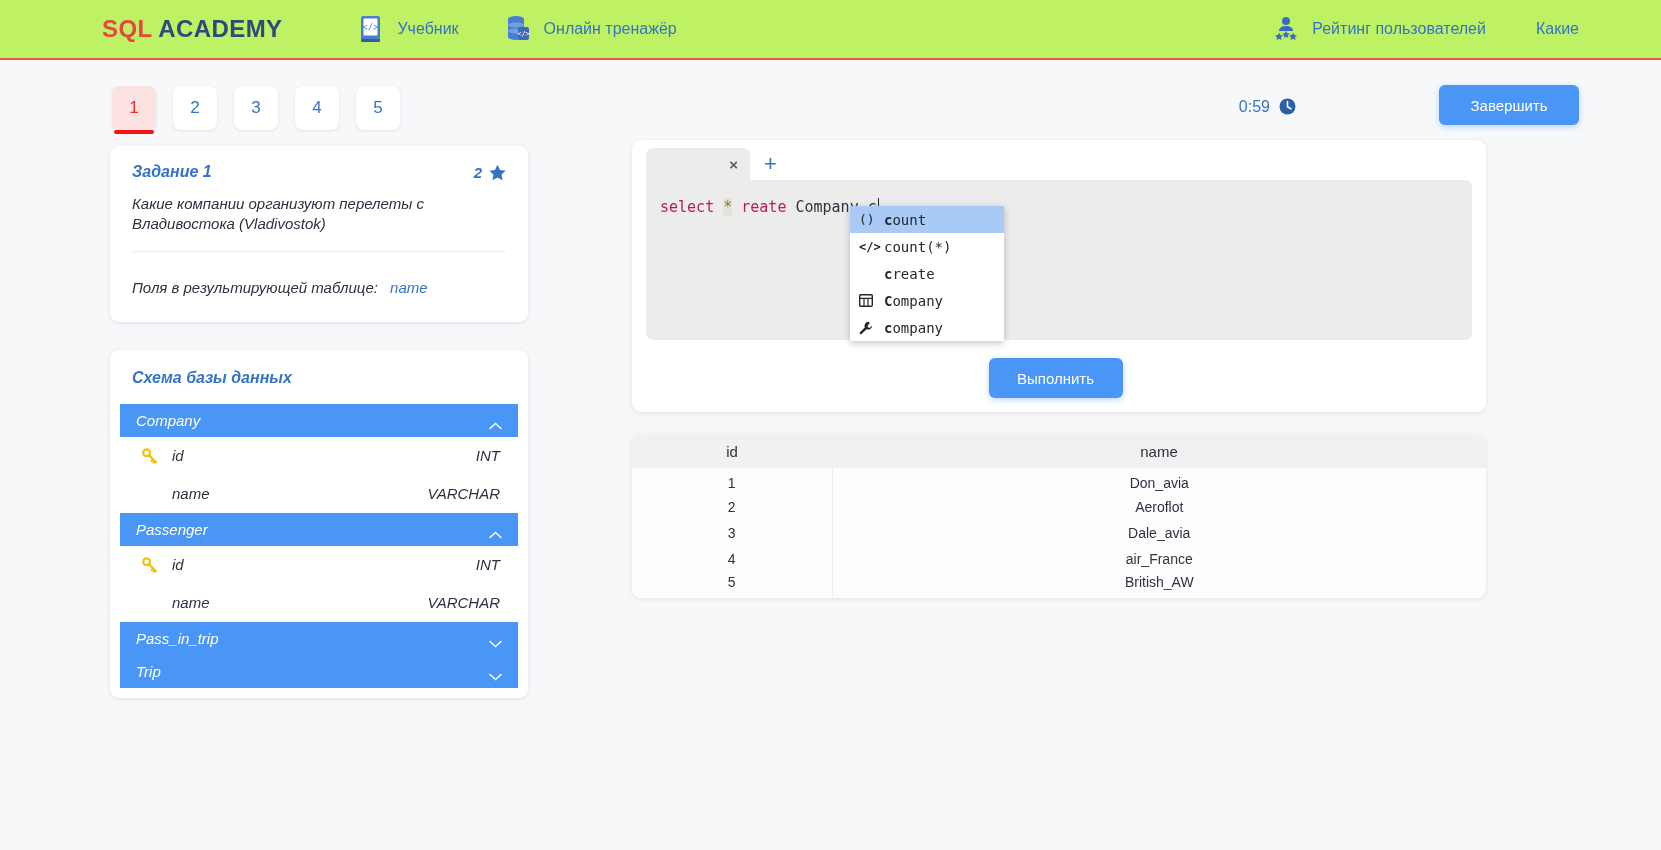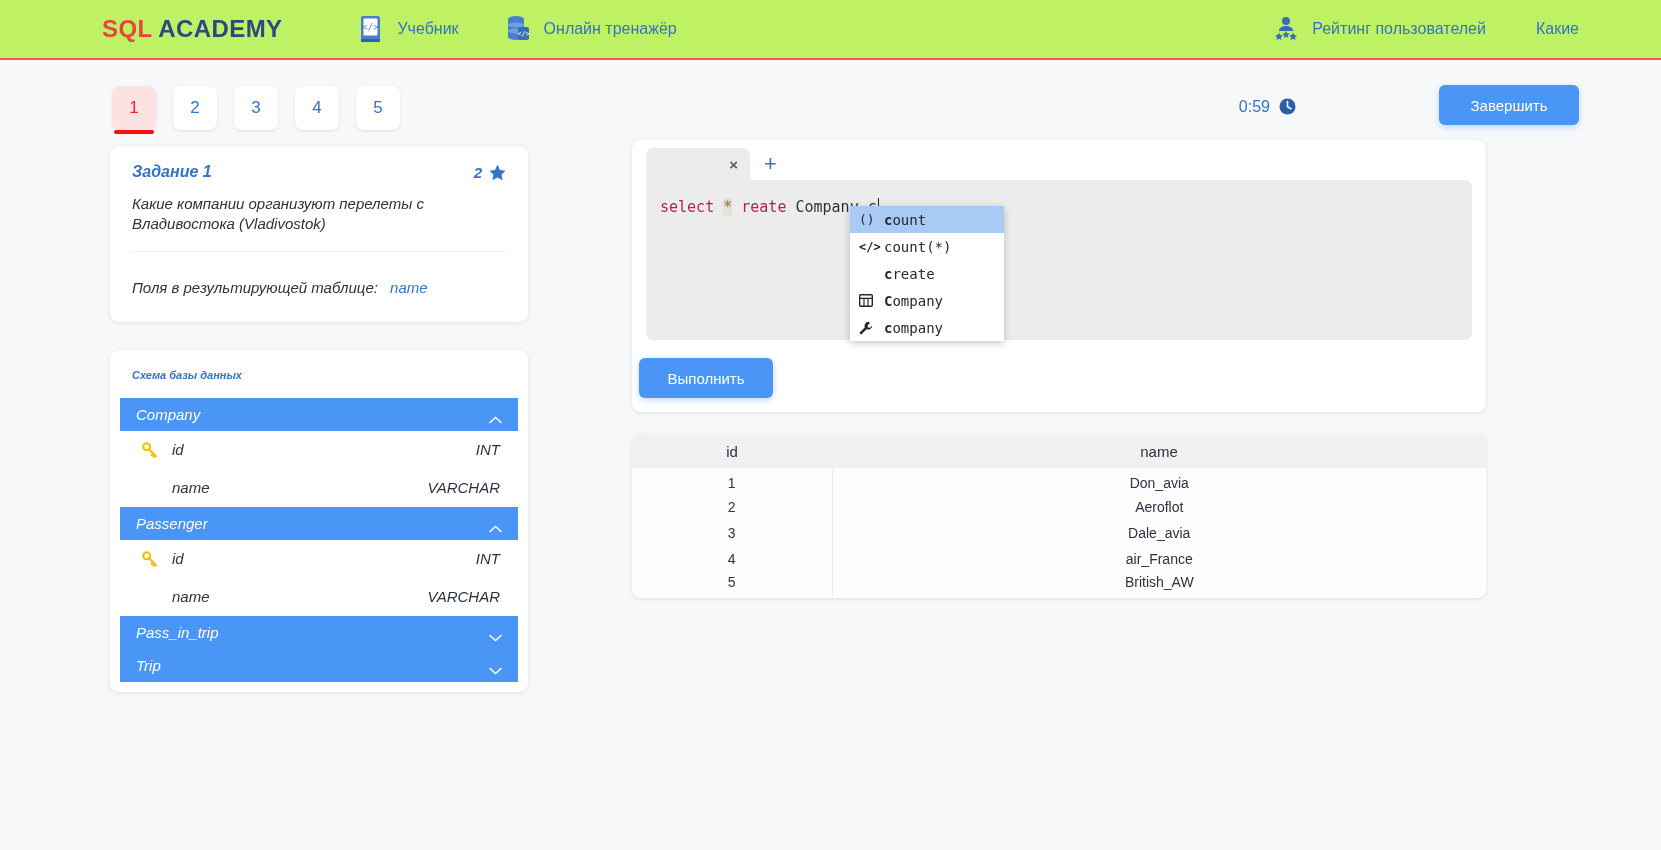--- a/index.html
+++ b/index.html
@@ -80,21 +80,21 @@
   .star-icon { width: 17px; height: 17px; display: block; }
   .task-body {
     margin: 0 22px; padding: 0 0 17px 0; font-size: 15px; color: #2b3340; line-height: 1.32;
     border-bottom: 1px solid #ebedf1;
   }
   .task-fields { margin: 12px 22px; padding-top: 15px; font-size: 15px; color: #2b3340; }
   .task-fields .fname { color: #3573c4; margin-left: 8px; }
 
   
   .schema-card { margin-top: 28px; padding-bottom: 10px; overflow: hidden; }
-  .schema-title { color: #3573c4; font-size: 11px; font-weight: bold; padding: 19px 6px 17px 22px; }
+  .schema-title { color: #3573c4; font-size: 16px; font-weight: bold; padding: 19px 6px 17px 22px; }
   .tbl-head {
     background: #4a96f7; color: #fff; font-size: 15px;
     height: 33px; margin: 0 10px; padding: 0 16px;
     display: flex; align-items: center; justify-content: space-between; cursor: pointer;
   }
   .chev { width: 13px; height: 8px; display: block; }
   .col-row {
     height: 38px; margin: 0 10px; padding: 0 18px 0 22px;
     display: flex; align-items: center; background: #fff; font-size: 15px; color: #2b3340;
   }
@@ -136,21 +136,21 @@
   }
   .ac-item {
     height: 27px; display: flex; align-items: center; padding-left: 9px; gap: 7px;
     font-size: 14px; color: #23292f; cursor: pointer;
   }
   .ac-item.sel { background: #a8caf5; }
   .ac-ico { width: 18px; display: inline-flex; align-items: center; justify-content: flex-start; font-size: 13px; }
   .ac-ico svg { display: block; }
   .ac-b { font-weight: bold; }
 
-  .run-wrap { display: flex; justify-content: flex-start; padding: 18px 14px 0 7px; }
+  .run-wrap { display: flex; justify-content: center; padding: 18px 14px 0 7px; }
   .run-btn {
     width: 134px; height: 40px; border: none; border-radius: 6px;
     background: #4a96f7; color: #fff; font-size: 15px;
     font-family: "Liberation Sans", sans-serif; cursor: pointer;
     box-shadow: 0 2px 6px rgba(74,150,247,.35);
   }
 
   
   .result-card { margin-top: 22px; overflow: hidden; }
   table.result { width: 100%; border-collapse: collapse; }

